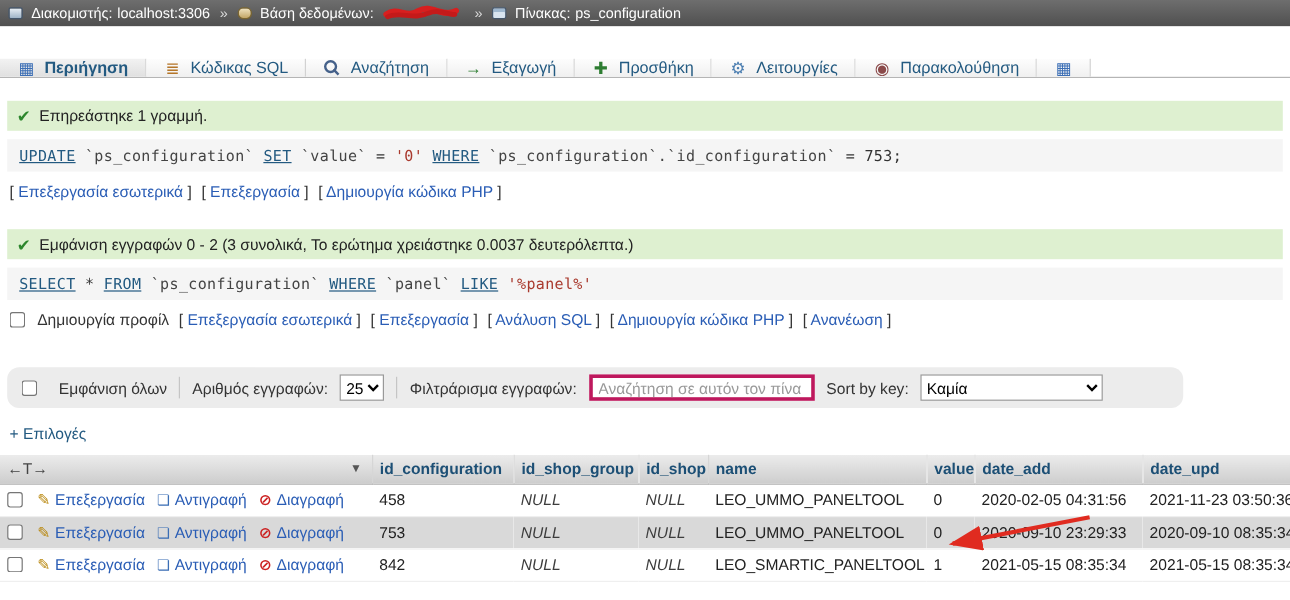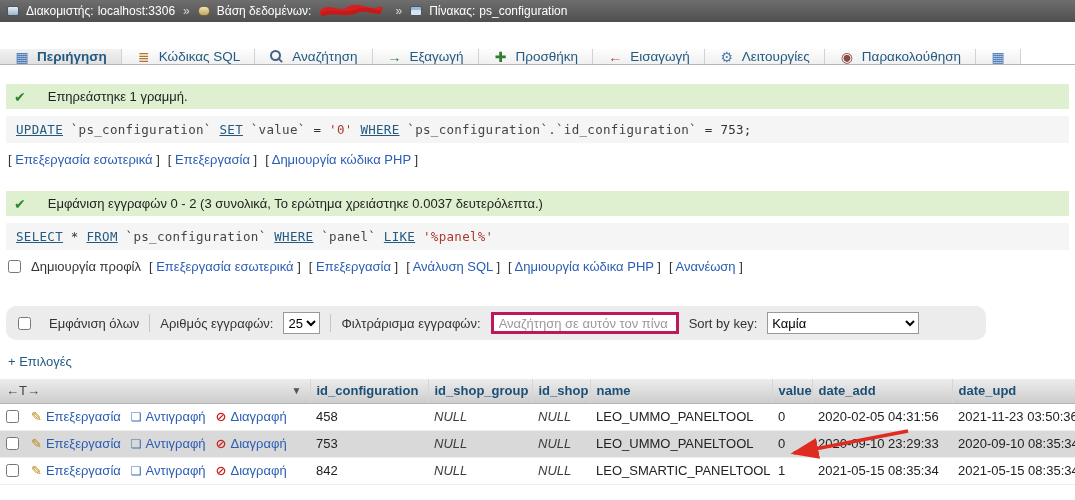--- a/index.html
+++ b/index.html
@@ -29,21 +29,21 @@
   .g-export-icon::before{content:"→";color:#2e7d32;font-weight:bold}
   .g-import-icon::before{content:"←";color:#b3443e;font-weight:bold}
   .g-operations-icon::before{content:"⚙";color:#4a7db0}
   .g-tracking-icon::before{content:"◉";color:#8b4a4a}
   .g-partial-icon::before{content:"▦";color:#3b6eb5}
   .g-search-icon{position:relative}
   .g-search-icon::before{content:"";position:absolute;left:1px;top:1px;width:7px;height:7px;border:2px solid #45618a;border-radius:50%}
   .g-search-icon::after{content:"";position:absolute;width:6px;height:2px;background:#45618a;left:8px;top:10px;transform:rotate(45deg)}
 
   
-  .success{margin:19px 6px 0;background:#def0d0;padding:5px 8px;display:flex;align-items:center;gap:22px}
+  .success{margin:19px 6px 0;background:#def0d0;padding:5px 8px;display:flex;align-items:center;gap:7px}
   .success+ .sqlbox{margin-top:7px}
   .aic{display:inline-flex;line-height:1}
   .check-ic::before{content:"✔";color:#2d862d;font-size:14px;font-weight:bold}
   .msg2{margin-top:24px}
 
   
   .sqlbox{margin:8px 6px 0;background:#f5f5f5;padding:6px 10px}
   .sqlcode{font-family:"DejaVu Sans Mono","Liberation Mono",monospace;font-size:12.5px;white-space:pre-wrap;letter-spacing:.3px}
   .tok-kw{color:#235a81;text-decoration:underline;cursor:pointer}
   .tok-id{color:#444}
@@ -127,24 +127,20 @@
       <span class="ticon g-search-icon"></span>
       <span class="tlabel">Αναζήτηση</span>
     </div>
     <div class="tab">
       <span class="ticon g-export-icon"></span>
       <span class="tlabel">Εξαγωγή</span>
     </div>
     <div class="tab">
       <span class="ticon g-insert-icon"></span>
       <span class="tlabel">Προσθήκη</span>
-    </div>
-    <div class="tab">
-      <span class="ticon g-import-icon"></span>
-      <span class="tlabel">Εισαγωγή</span>
     </div>
     <div class="tab">
       <span class="ticon g-operations-icon"></span>
       <span class="tlabel">Λειτουργίες</span>
     </div>
     <div class="tab">
       <span class="ticon g-tracking-icon"></span>
       <span class="tlabel">Παρακολούθηση</span>
     </div>
     <div class="tab">

